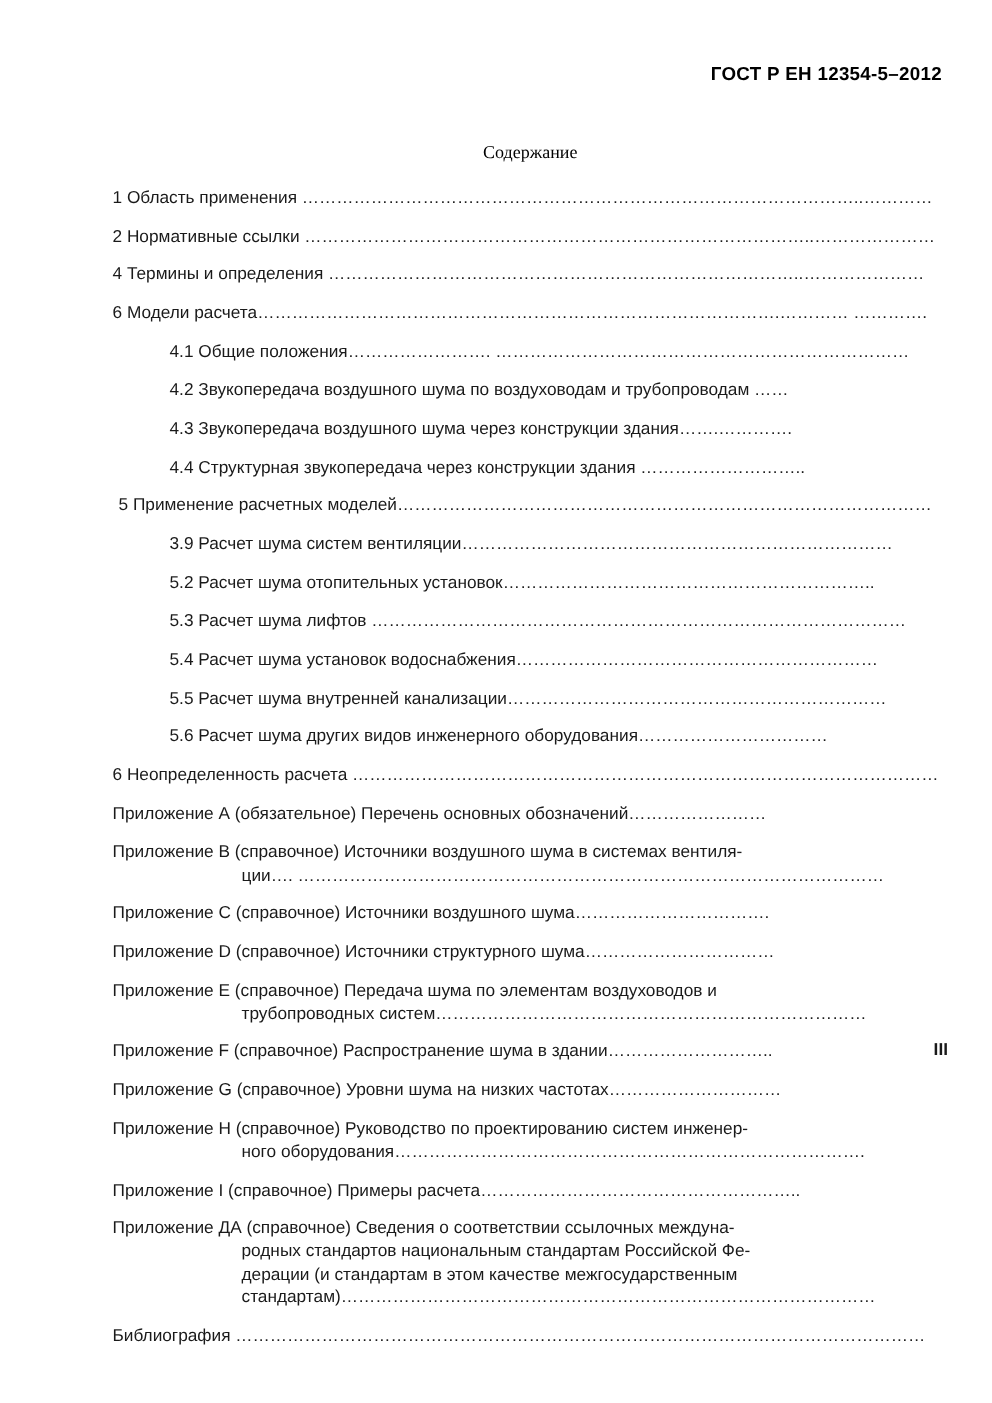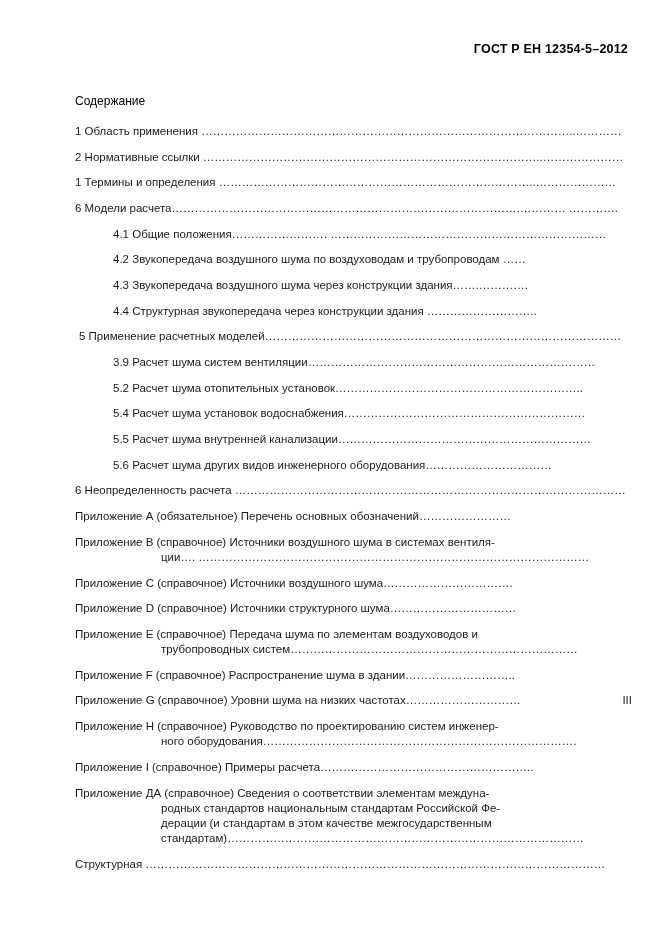--- a/index.html
+++ b/index.html
@@ -26,24 +26,26 @@
   .doc-header {
     text-align: right;
     font-size: 12.5px;
     font-weight: bold;
     letter-spacing: 0.2px;
     color: #000;
     margin-top: 6px;
     margin-right: 4px;
   }
   .doc-title {
+    text-align: center;
     font-size: 12px;
     color: #000;
     margin-top: 38px;
     margin-bottom: 16px;
+    font-family: Liberation Serif, serif;
   }
   .toc {
     margin-top: 14px;
   }
   .toc-entry {
     font-size: 11.5px;
     line-height: 1.32;
     color: #1a1a1a;
     margin-bottom: 10.5px;
     padding-right: 2px;
@@ -57,54 +59,56 @@
   .lvl2 { margin-left: 38px; }
   .hang-ap { padding-left: 0px; }
   .hang-ap .line2 { margin-left: 86px; }
   .just { text-align: justify; text-justify: inter-word; }
   .page-number {
     position: absolute;
     right: 44px;
     bottom: 42px;
     font-size: 11.5px;
     color: #1a1a1a;
+    font-weight: bold;
   }
 </style>
 </head>
 <body>
 
 <div class="page">
 
   <div class="doc-header">ГОСТ Р ЕН 12354-5–2012</div>
 
   <div class="doc-title">Содержание</div>
 
   <div class="toc" id="toc-root">
       <div class="toc-entry just lvl1"><span>1 Область применения ……………………………………………………………………………………..…………</span></div>
       <div class="toc-entry just lvl1"><span>2 Нормативные ссылки ……………………………………………………………………………..…………………</span></div>
-      <div class="toc-entry just lvl1"><span>1 Термины и определения ………………………………………………………………………..…………………</span></div>
+      <div class="toc-entry just lvl1"><span>4 Термины и определения ………………………………………………………………………..…………………</span></div>
       <div class="toc-entry just lvl1"><span>6 Модели расчета……………………………………………………………………………….………… ………….</span></div>
       <div class="toc-entry just lvl2"><span>4.1 Общие положения…………………….  ………………………………………………………………</span></div>
       <div class="toc-entry just lvl2"><span>4.2 Звукопередача воздушного шума по воздуховодам и трубопроводам ……</span></div>
       <div class="toc-entry just lvl2"><span>4.3 Звукопередача воздушного шума через конструкции здания…….………….</span></div>
       <div class="toc-entry just lvl2"><span>4.4 Структурная звукопередача через конструкции здания ………………………..</span></div>
       <div class="toc-entry just lvl1b"><span>5 Применение расчетных моделей…………………………………………………………………………………</span></div>
       <div class="toc-entry just lvl2"><span>3.9 Расчет шума систем вентиляции…………………………………………………………………</span></div>
       <div class="toc-entry just lvl2"><span>5.2 Расчет шума отопительных установок………………………………………………………..</span></div>
+      <div class="toc-entry just lvl2"><span>5.3 Расчет шума лифтов …………………………………………………………………………………</span></div>
       <div class="toc-entry just lvl2"><span>5.4 Расчет шума установок водоснабжения………………………………………………………</span></div>
       <div class="toc-entry just lvl2"><span>5.5 Расчет шума внутренней канализации…………………………………………………………</span></div>
       <div class="toc-entry just lvl2"><span>5.6 Расчет шума других видов инженерного оборудования……………………………</span></div>
       <div class="toc-entry just lvl1"><span>6 Неопределенность расчета …………………………………………………………………………………………</span></div>
       <div class="toc-entry just lvl1"><span>Приложение А (обязательное) Перечень основных обозначений……………………</span></div>
       <div class="toc-entry just lvl1 hang-ap"><span>Приложение В (справочное) Источники воздушного шума в системах вентиля-</span><span class="line2">ции…. …………………………………………………………………………………………</span></div>
       <div class="toc-entry just lvl1"><span>Приложение С (справочное) Источники воздушного шума…………………………….</span></div>
       <div class="toc-entry just lvl1"><span>Приложение D (справочное) Источники структурного шума……………………………</span></div>
       <div class="toc-entry just lvl1 hang-ap"><span>Приложение  Е  (справочное)  Передача  шума  по  элементам  воздуховодов  и</span><span class="line2">трубопроводных систем…………………………………………………………………</span></div>
       <div class="toc-entry just lvl1"><span>Приложение F (справочное) Распространение шума в здании………………………..</span></div>
       <div class="toc-entry just lvl1"><span>Приложение G (справочное) Уровни шума на низких частотах…………………………</span></div>
       <div class="toc-entry just lvl1 hang-ap"><span>Приложение Н (справочное) Руководство по проектированию систем инженер-</span><span class="line2">ного оборудования……………………………………………………………………….</span></div>
       <div class="toc-entry just lvl1"><span>Приложение I (справочное) Примеры расчета………………………………………………..</span></div>
-      <div class="toc-entry just lvl1 hang-ap"><span>Приложение ДА (справочное)  Сведения о соответствии элементам междуна-</span><span class="line2">родных стандартов национальным стандартам Российской Фе-</span><span class="line2">дерации (и стандартам в этом качестве межгосударственным</span><span class="line2">стандартам)…………………………………………………………………………………</span></div>
-      <div class="toc-entry just lvl1"><span>Структурная    …………………………………………………………………………………………………………</span></div>
+      <div class="toc-entry just lvl1 hang-ap"><span>Приложение ДА (справочное)  Сведения о соответствии ссылочных междуна-</span><span class="line2">родных стандартов национальным стандартам Российской Фе-</span><span class="line2">дерации (и стандартам в этом качестве межгосударственным</span><span class="line2">стандартам)…………………………………………………………………………………</span></div>
+      <div class="toc-entry just lvl1"><span>Библиография    …………………………………………………………………………………………………………</span></div>
     </div>
 
   <div class="page-number">III</div>
 </div>
 
 </body></html>

